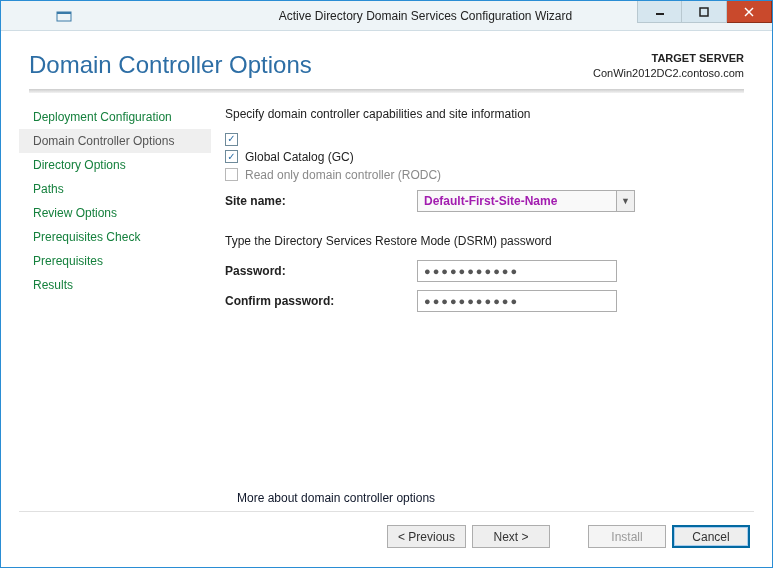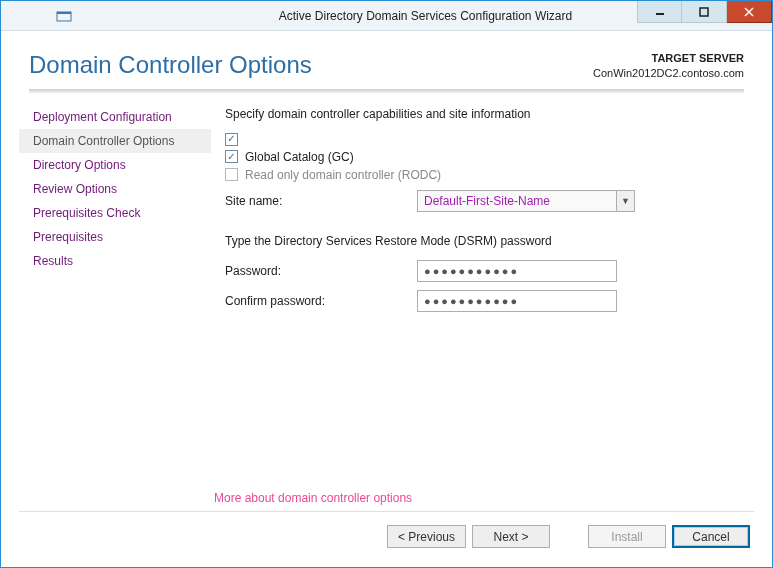--- a/index.html
+++ b/index.html
@@ -17,34 +17,34 @@
   .win-btn svg { display:block;}
   
   .header { padding:20px 28px 8px 28px; display:flex; align-items:flex-start; }
   .page-title { font-size:24px; font-weight:400; color:#2d6ea5; flex:1; }
   .target { text-align:right; font-size:11px; color:#222; line-height:1.35;}
   .target .lbl { font-weight:600;}
   .hr { height:4px; background:linear-gradient(to bottom, #ccc, #f2f2f2); margin:0 28px 0 28px;}
   
   .body { display:flex; padding:6px 28px 0 18px; height:418px;}
   .nav { width:192px; padding-top:6px;}
-  .nav-item { font-size:12px; color:#701a75; padding:5px 10px 5px 14px; white-space:nowrap; cursor:default;}
+  .nav-item { font-size:12px; color:#15803d; padding:5px 10px 5px 14px; white-space:nowrap; cursor:default;}
   .nav-item.active { background:#efefef; color:#555;}
   .content { flex:1; padding:8px 0 0 14px; position:relative; }
   .section-h { font-size:12px; color:#222; margin-bottom:12px;}
   .chk-row { display:flex; align-items:center; font-size:12px; color:#222; margin-bottom:4px;}
   .chk-row.disabled { color:#8a8a8a;}
   .chk { width:13px; height:13px; border:1px solid #6e8a9a; margin-right:7px; display:flex; align-items:center; justify-content:center; font-size:10px; line-height:1; color:#2d6ea5; background:#fff;}
   .chk-row.disabled .chk { border-color:#b8b8b8; color:#b8b8b8;}
-  .form-row { display:flex; align-items:center; font-size:12px; color:#222; margin-top:8px;}
+  .form-row { display:flex; align-items:center; font-size:12px; color:#222; margin-top:8px;font-weight:bold;}
   .form-row .lab { width:192px;}
   .combo { width:200px; height:22px; border:1px solid #adadad; display:flex; align-items:center; padding:0 6px; font-size:12px; color:#a21caf; background:#f9f9f9;}
   .combo-btn { width:18px; height:22px; border:1px solid #adadad; border-left:none; display:flex; align-items:center; justify-content:center; color:#555; font-size:9px; background:#f0f0f0;}
   .pw { width:200px; height:22px; border:1px solid #adadad; padding:0 6px; font-size:11px; color:#555; letter-spacing:2px; background:#fff; display:flex; align-items:center;}
-  .more-link { position:absolute; bottom:6px; left:3px; font-size:12px; color:#ec4899; cursor:pointer;margin-top:32px;}
+  .more-link { position:absolute; bottom:6px; left:26px; font-size:12px; color:#0f172a; cursor:pointer;margin-top:32px;}
   
   .footer-line { height:1px; background:#e0e0e0; margin:0 18px;}
   .footer { height:50px; display:flex; align-items:center; justify-content:flex-end; padding:0 22px; gap:6px;}
   .btn { min-width:78px; height:23px; border:1px solid #adadad; background:#eee; font-size:12px; color:#333; display:flex; align-items:center; justify-content:center; padding:0 10px;}
   .btn.disabled { color:#9a9a9a; background:#f4f4f4;}
   .btn.default { border:2px solid #0369a1; box-shadow:0 0 0 1px #a8cdee inset;}
   .gap { width:26px;}
 </style>
 </head>
 <body>
@@ -87,20 +87,21 @@
     </div>
   </div>
   <div class="hr"></div>
 
   <div class="body">
 
     <div class="nav">
       <div class="nav-item">Deployment Configuration</div>
       <div class="nav-item active">Domain Controller Options</div>
       <div class="nav-item">Directory Options</div>
+      <div class="nav-item">Paths</div>
       <div class="nav-item">Review Options</div>
       <div class="nav-item">Prerequisites Check</div>
       <div class="nav-item">Prerequisites</div>
       <div class="nav-item">Results</div>
     </div>
 
     <div class="content">
       <div class="section-h">Specify domain controller capabilities and site information</div>
 
       <div class="chk-row">

